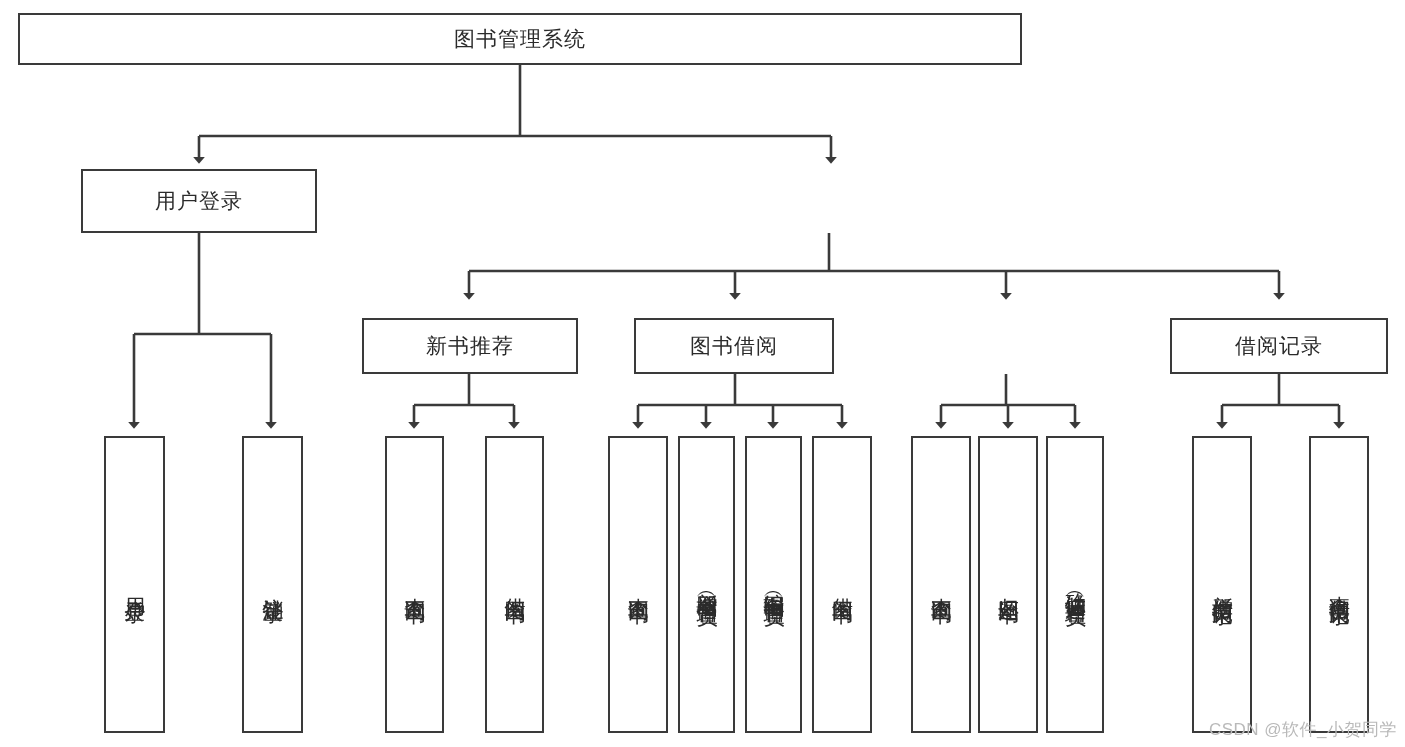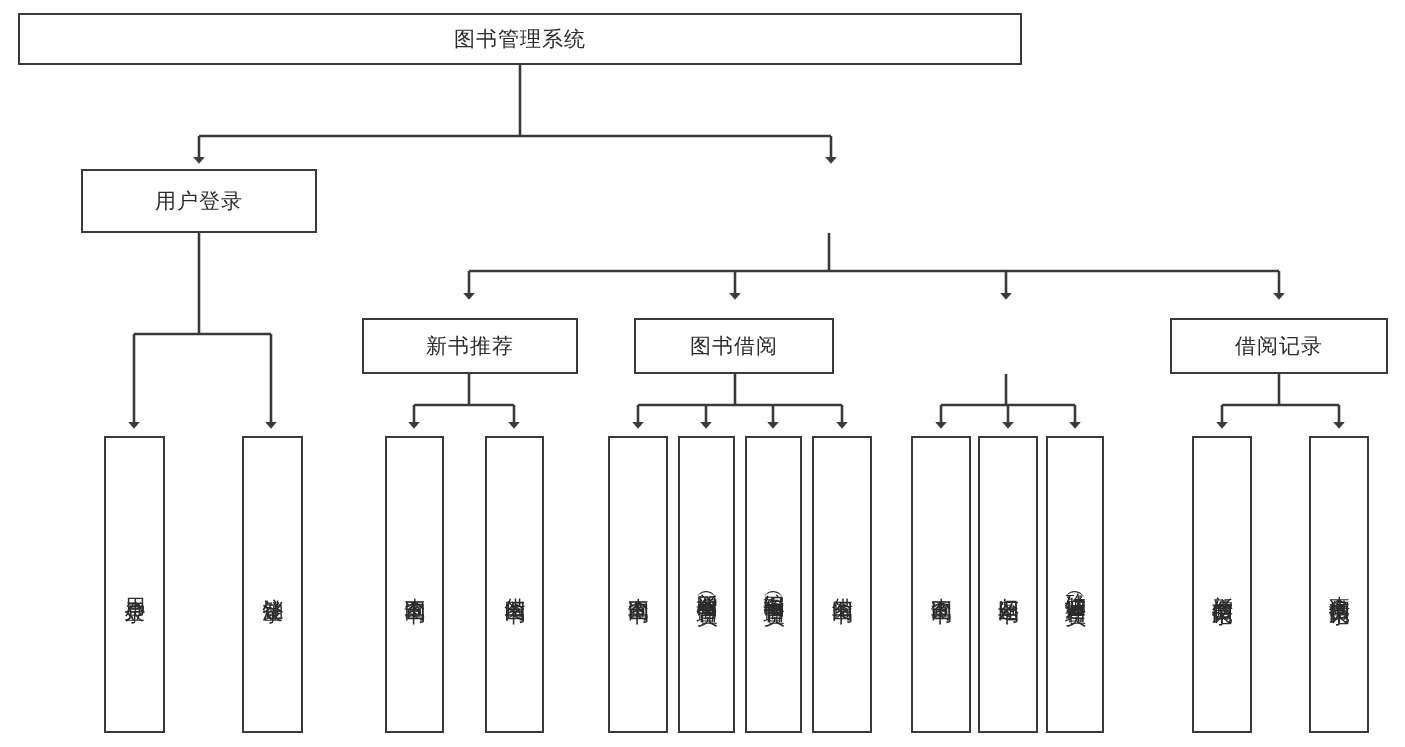--- a/index.html
+++ b/index.html
@@ -187,14 +187,15 @@
   </div>
 
   <div class="node vert" style="left:1192px; top:436px; width:60px; height:297px;">
     <span class="vtext">新增借阅记录</span>
   </div>
 
   <div class="node vert" style="left:1309px; top:436px; width:60px; height:297px;">
     <span class="vtext">查询借阅记录</span>
   </div>
 
+  <div id="watermark">CSDN @软件_小贺同学</div>
 
 </div>
 
 </body></html>

